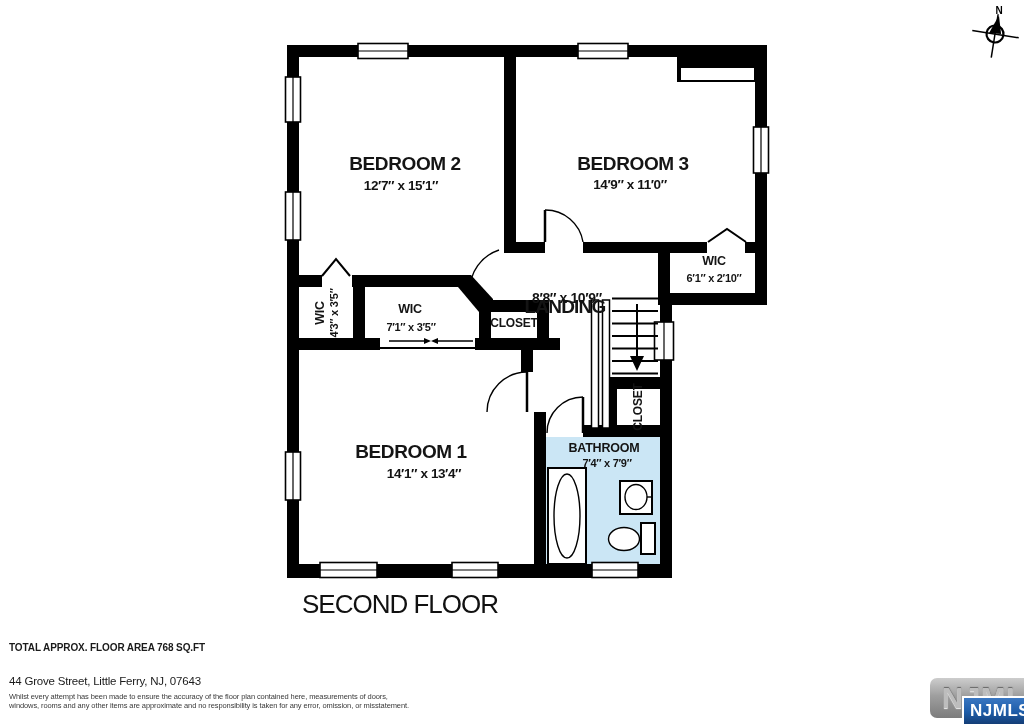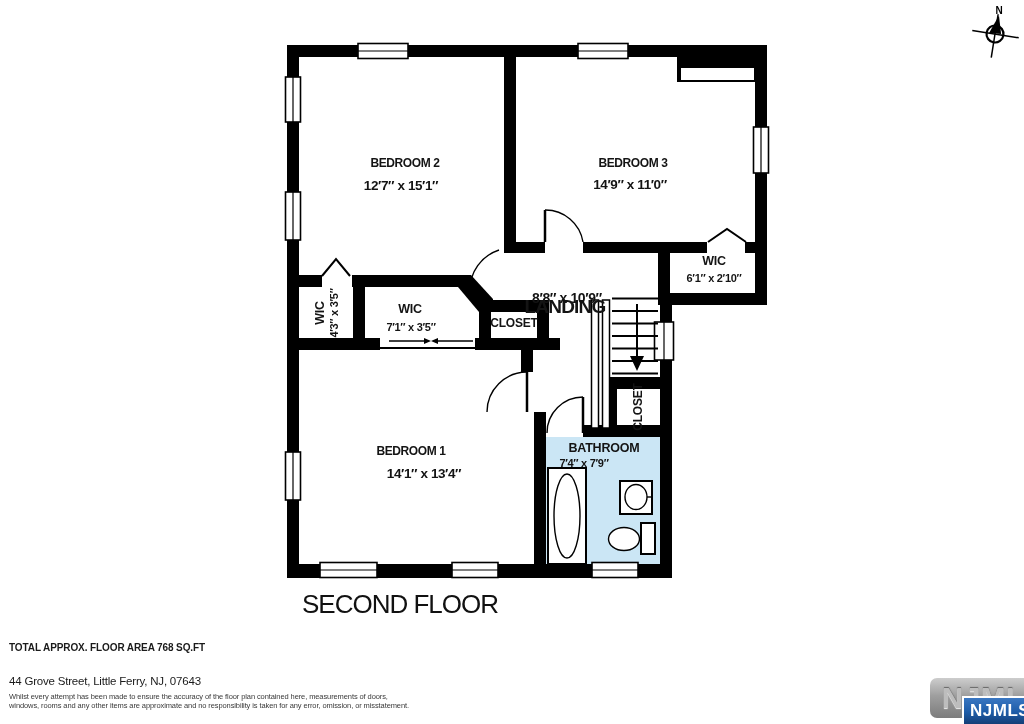--- a/index.html
+++ b/index.html
@@ -5,21 +5,21 @@
   * { margin:0; padding:0; box-sizing:border-box; }
   html,body { width:1024px; height:724px; background:#fff; overflow:hidden; }
   .canvas {
     position:relative; width:1024px; height:724px; background:#fff;
     font-family:"Liberation Sans", sans-serif; overflow:hidden; color:#1a1a1a;
   }
   .plan-svg { position:absolute; left:0; top:0; width:1024px; height:724px; }
   .lbl { position:absolute; transform:translate(-50%,-50%); font-weight:700;
          color:#141414; white-space:nowrap; text-align:center; line-height:1.1; }
   .lbl.rot { transform:translate(-50%,-50%) rotate(-90deg); }
-  .room-name  { font-size:12px; letter-spacing:-0.4px;padding-left:8px; }
+  .room-name  { font-size:19px; letter-spacing:-0.4px;padding-left:8px; }
   .room-dims  { font-size:13.5px; letter-spacing:-0.4px; }
   .landing-name { font-size:19px; letter-spacing:-0.8px; }
   .landing-dims { font-size:14px; letter-spacing:-0.4px; }
   .small-name { font-size:12.5px; letter-spacing:-0.2px; }
   .small-dims { font-size:11px;  letter-spacing:-0.3px; }
   .floor-title { font-size:26px; font-weight:400; letter-spacing:-1px; color:#111; }
   .addr { position:absolute; left:9px; top:675px; font-size:11.5px; font-weight:400;
           letter-spacing:-0.2px; color:#1a1a1a; white-space:nowrap; }
   .area { position:absolute; left:9px; top:642px; font-size:10px; font-weight:700;
           letter-spacing:-0.1px; color:#1a1a1a; white-space:nowrap; }
@@ -164,21 +164,21 @@
   <div class="lbl room-name" style="left:629px; top:164px;">BEDROOM 3</div>
   <div class="lbl room-dims" style="left:630px; top:185px;">14′9″ x 11′0″</div>
 
   <div class="lbl room-name" style="left:407px; top:452px;">BEDROOM 1</div>
   <div class="lbl room-dims" style="left:424px; top:474px;">14′1″ x 13′4″</div>
 
   <div class="lbl landing-name" style="left:565px; top:275px;margin-top:32px;">LANDING</div>
   <div class="lbl landing-dims" style="left:567px; top:299px;">8′8″ x 10′9″</div>
 
   <div class="lbl small-name" style="left:604px; top:449px;text-align:right;">BATHROOM</div>
-  <div class="lbl small-dims" style="left:584px; top:463px;">7′4″ x 7′9″</div>
+  <div class="lbl small-dims" style="left:607px; top:463px;">7′4″ x 7′9″</div>
 
   <div class="lbl small-name" style="left:714px; top:262px;">WIC</div>
   <div class="lbl small-dims" style="left:714px; top:278px;">6′1″ x 2′10″</div>
 
   <div class="lbl small-name" style="left:410px; top:310px;">WIC</div>
   <div class="lbl small-dims" style="left:411px; top:327px;">7′1″ x 3′5″</div>
 
   <div class="lbl small-name" style="left:514px; top:324px; font-size:12px;">CLOSET</div>
 
   <div class="lbl rot" style="left:327px; top:313px;">

